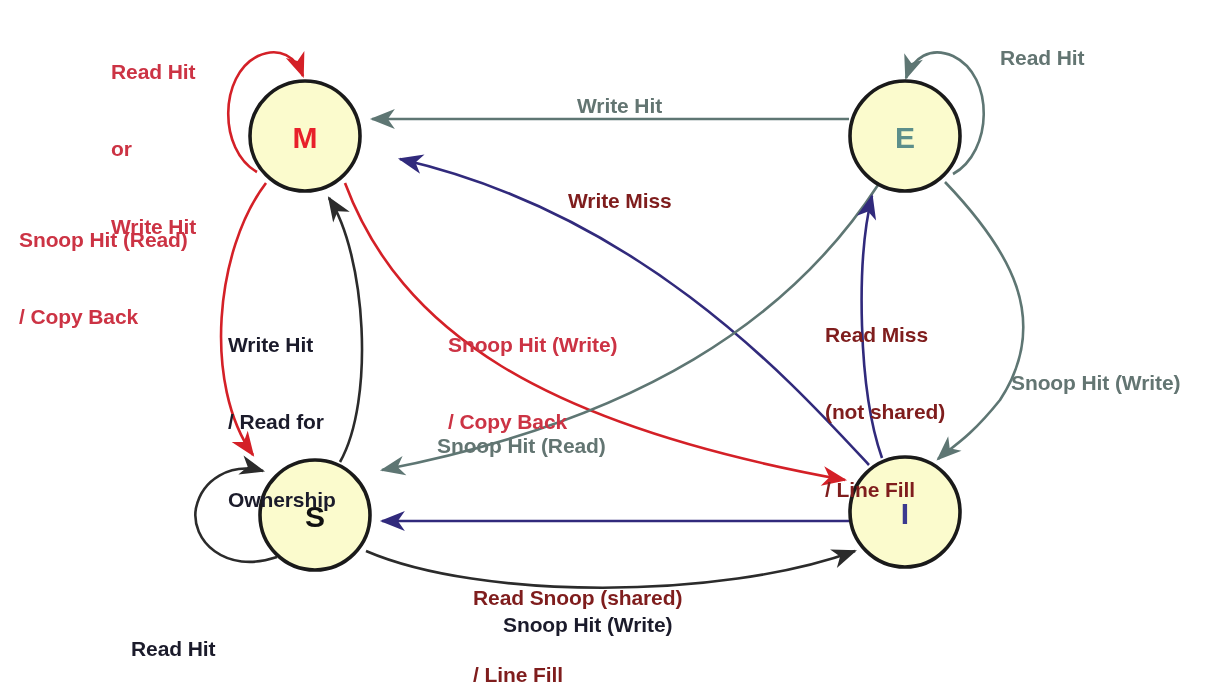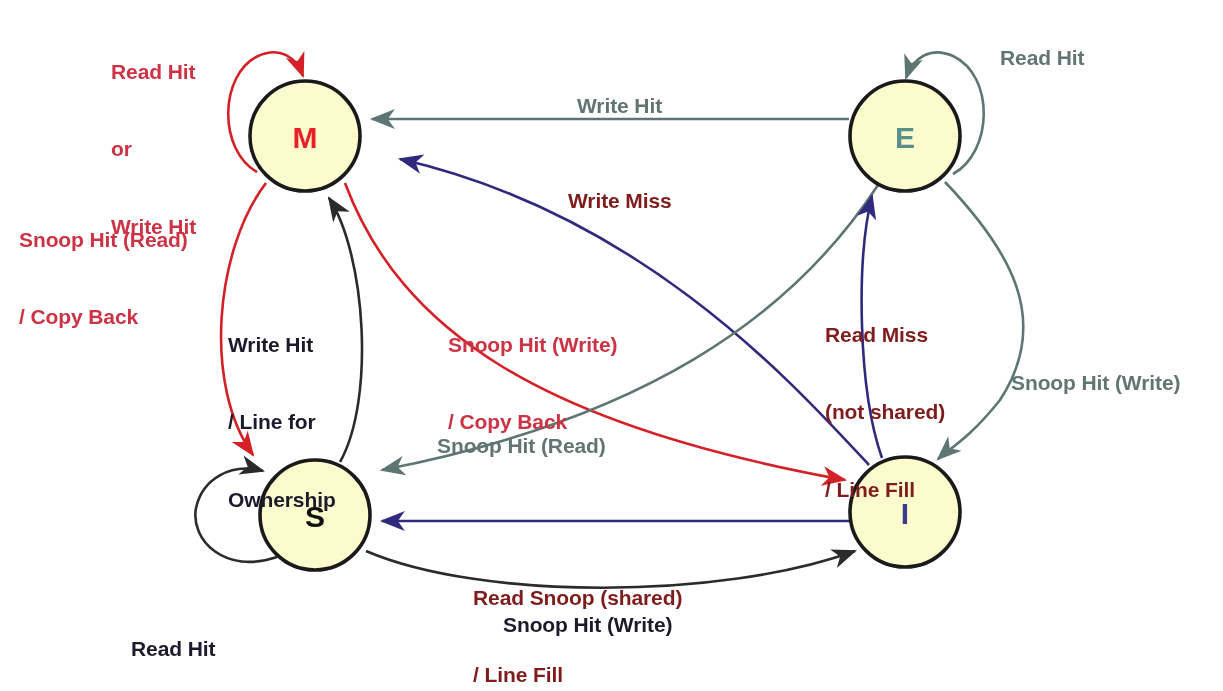--- a/index.html
+++ b/index.html
@@ -133,21 +133,21 @@
     <div>Write Miss</div>
   </div>
 
   <div class="lbl lbl-red" style="left:19px; top:175px;">
     <div>Snoop Hit (Read)</div>
     <div>/ Copy Back</div>
   </div>
 
   <div class="lbl lbl-black" style="left:228px; top:280px;">
     <div>Write Hit</div>
-    <div>/ Line for</div>
+    <div>/ Read for</div>
     <div>Ownership</div>
   </div>
 
   <div class="lbl lbl-red" style="left:448px; top:280px;">
     <div>Snoop Hit (Write)</div>
     <div>/ Copy Back</div>
   </div>
 
   <div class="lbl lbl-blue" style="left:825px; top:270px;">
     <div>Read Miss</div>

